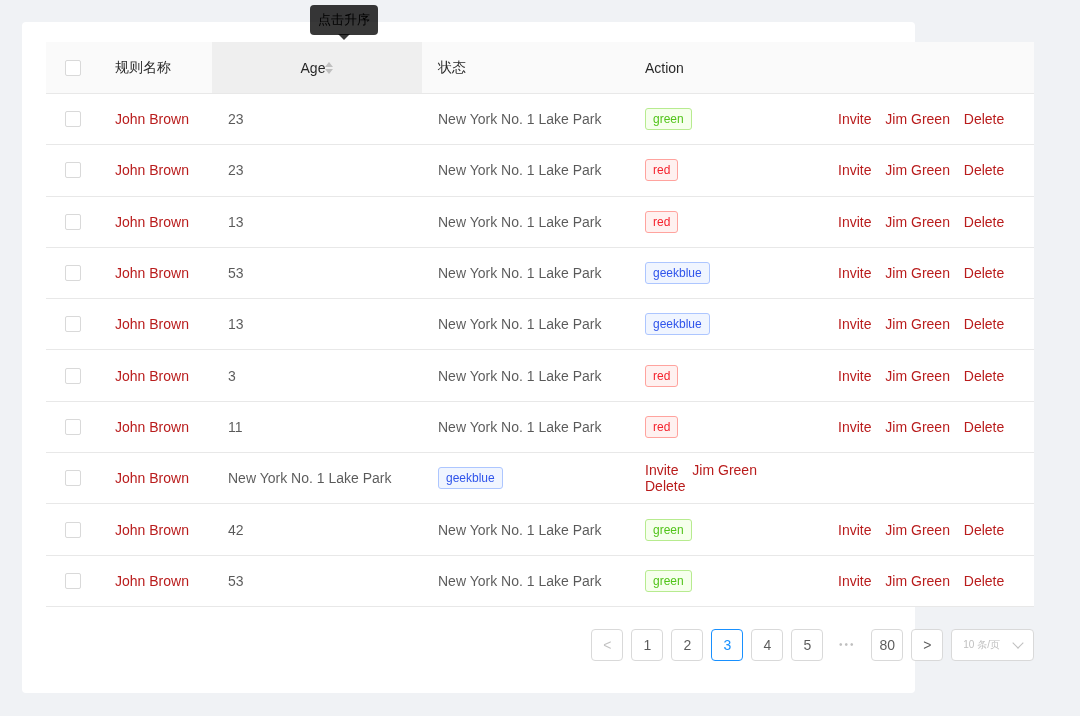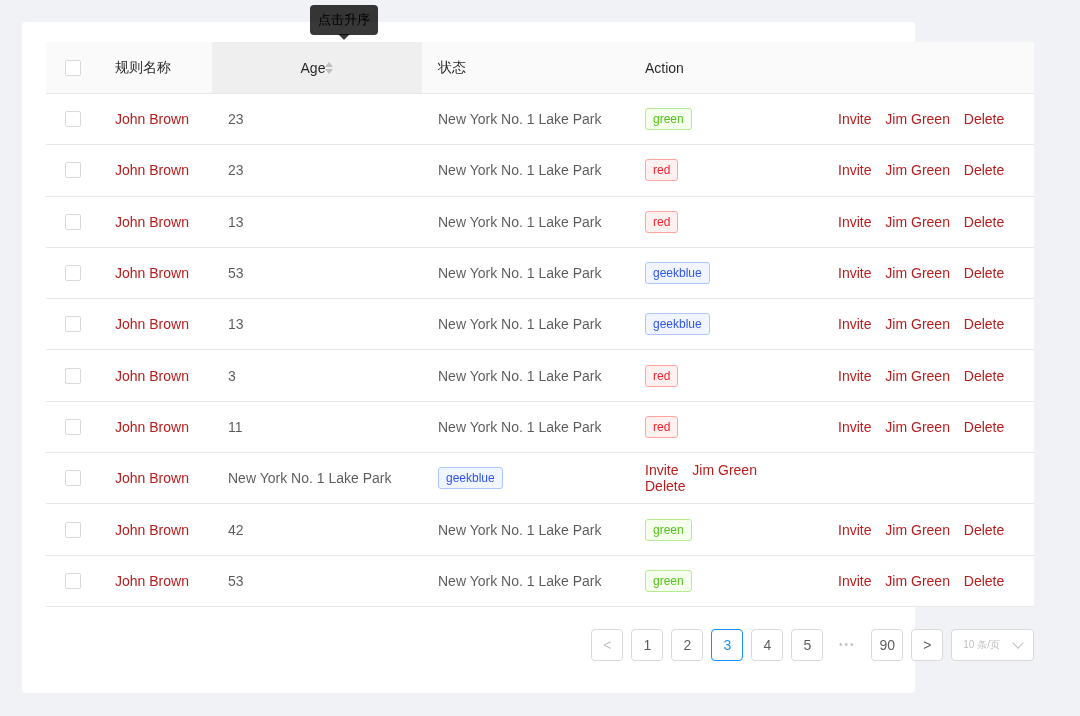--- a/index.html
+++ b/index.html
@@ -312,20 +312,20 @@
       <a class="link">Delete</a>
     </div>
   </div>
       </div>
   </div>
 
   <div class="pagination">
     <button class="pg-item disabled">&lt;</button>
     <span class="pg-pages" id="pages"><button class="pg-item">1</button><button class="pg-item">2</button><button class="pg-item active">3</button><button class="pg-item">4</button><button class="pg-item">5</button></span>
     <span class="pg-ellipsis">•••</span>
-    <button class="pg-item">90</button>
+    <button class="pg-item">80</button>
     <button class="pg-item">&gt;</button>
     <div class="pg-select">
       <span>10 条/页</span>
       <span class="chevron-down"></span>
     </div>
   </div>
 </div>
 
 </body></html>

